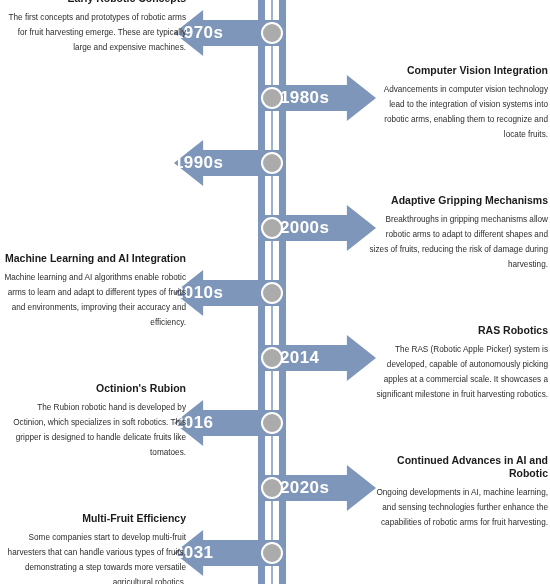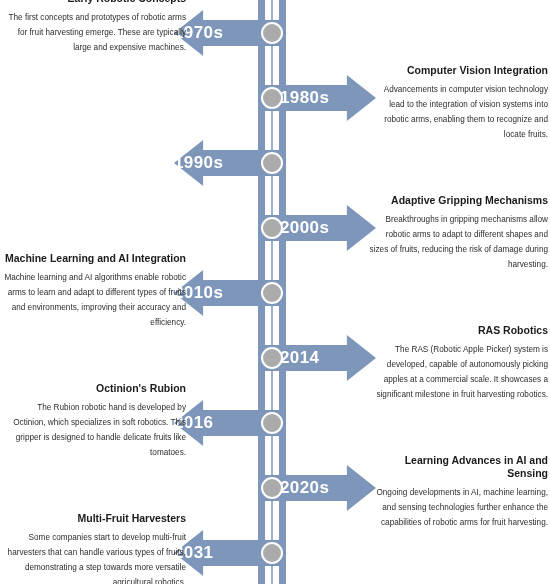--- a/index.html
+++ b/index.html
@@ -192,28 +192,28 @@
         <div class="block block-left">
           <p class="block-title">Octinion's Rubion</p>
           <p class="block-body">The Rubion robotic hand is developed by Octinion, which specializes in soft robotics. This gripper is designed to handle delicate fruits like tomatoes.</p>
         </div>
       </div>
       <div class="row" style="top: 456px;">
         <div class="arrow arrow-right"></div>
         <div class="arrow-year year-right">2020s</div>
         <div class="node"></div>
         <div class="block block-right">
-          <p class="block-title">Learning Advances in AI and Sensing</p>
+          <p class="block-title">Continued Advances in AI and Robotic</p>
           <p class="block-body">Ongoing developments in AI, machine learning, and sensing technologies further enhance the capabilities of robotic arms for fruit harvesting.</p>
         </div>
       </div>
       <div class="row" style="top: 521px;">
         <div class="arrow arrow-left"></div>
         <div class="arrow-year year-left">2031</div>
         <div class="node"></div>
         <div class="block block-left">
-          <p class="block-title">Multi-Fruit Harvesters</p>
+          <p class="block-title">Multi-Fruit Efficiency</p>
           <p class="block-body">Some companies start to develop multi-fruit harvesters that can handle various types of fruits, demonstrating a step towards more versatile agricultural robotics.</p>
         </div>
       </div>
     </div>
 
 </div>
 
 </body></html>

